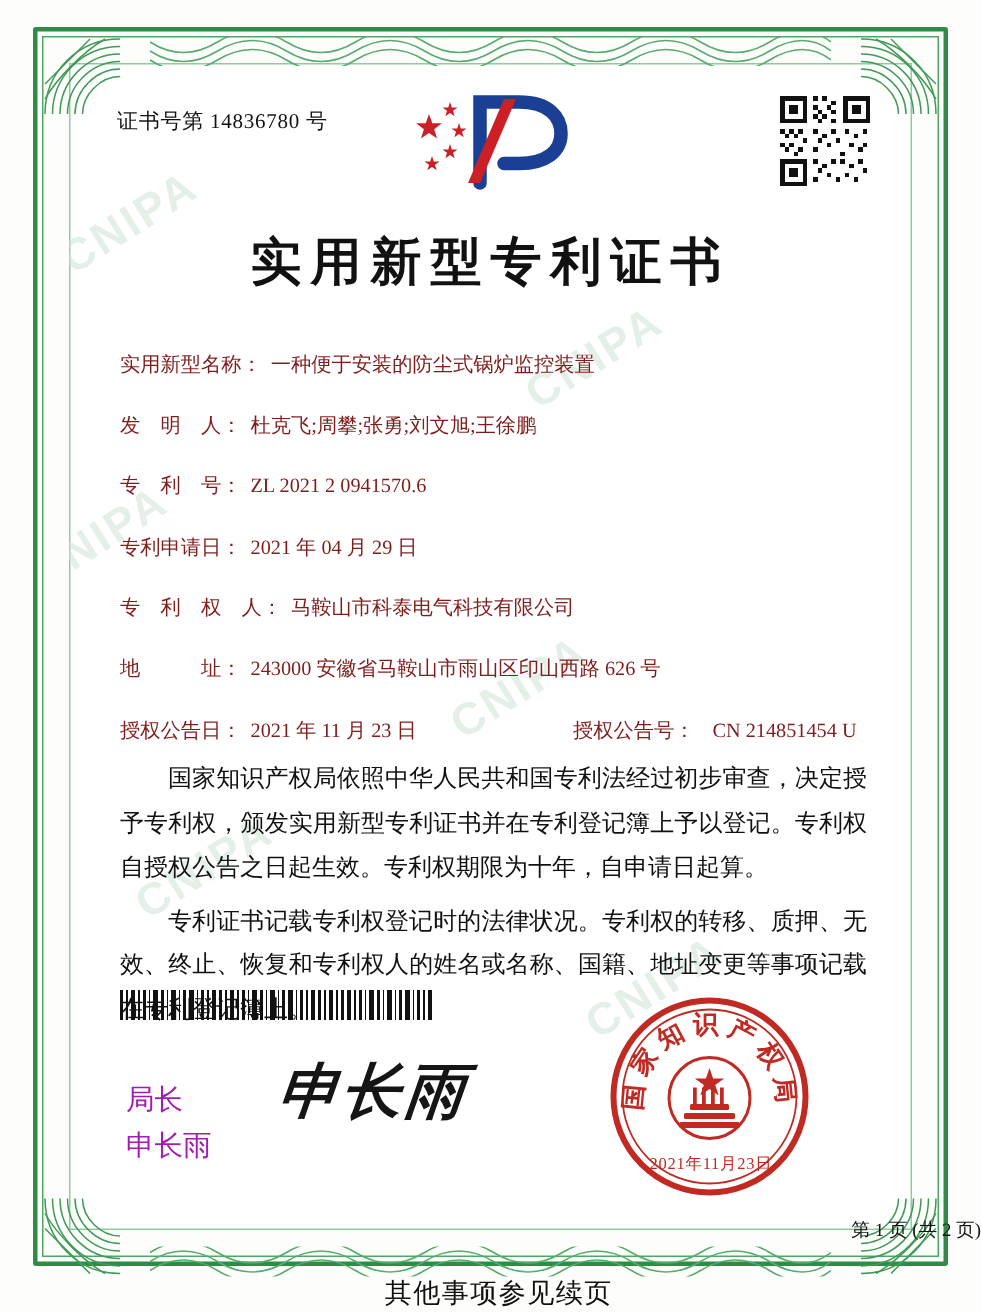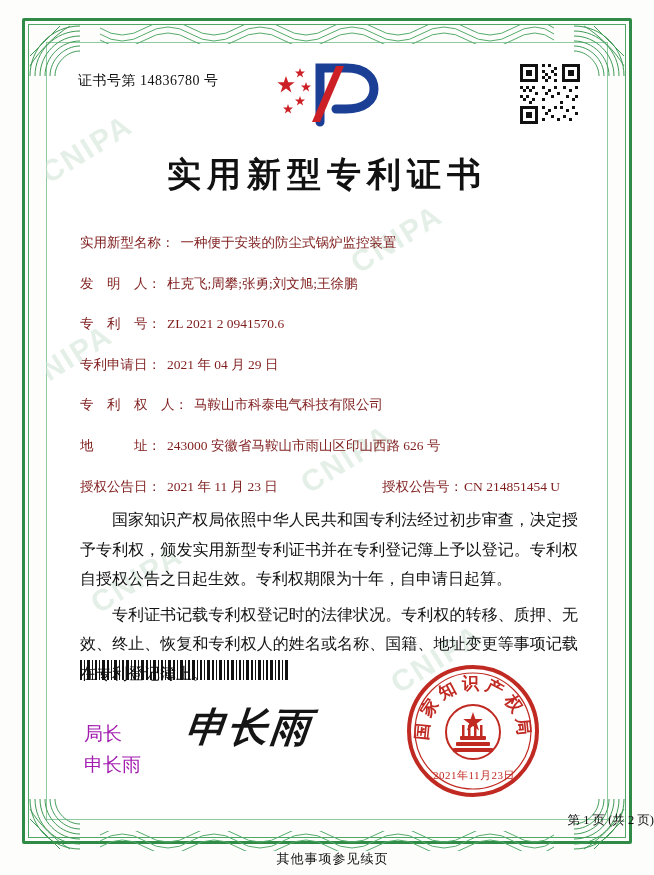--- a/index.html
+++ b/index.html
@@ -137,21 +137,21 @@
   .row .lbl {
     white-space: pre;
     flex: 0 0 auto;
   }
   .row .val {
     margin-left: 6px;
     flex: 1 1 auto;
   }
   .row.dual .val-first { flex: 0 0 215px; }
   .row.dual .lbl2 { flex: 0 0 auto; white-space: pre; }
-  .row.dual .val2 { margin-left: 1px; }
+  .row.dual .val2 { margin-left: 12px; }
 
   
   .paras {
     position: absolute;
     left: 80px; top: 505px;
     width: 498px;
     font-size: 16px;
     line-height: 1.85;
     text-align: justify;
     color: #111;
@@ -206,21 +206,21 @@
     position: absolute;
     left: 0; right: 0; top: 812px;
     text-align: right;
     font-size: 12.5px;
     color: #111;
   }
   .footer-note {
     position: absolute;
     left: 0; right: 0; top: 850px;
     text-align: center;
-    font-size: 13px;
+    font-size: 18px;
     color: #111;
     letter-spacing: 1px;
     margin-left: 11px;
   }
 </style>
 </head>
 <body>
 
 <div class="page">
 

